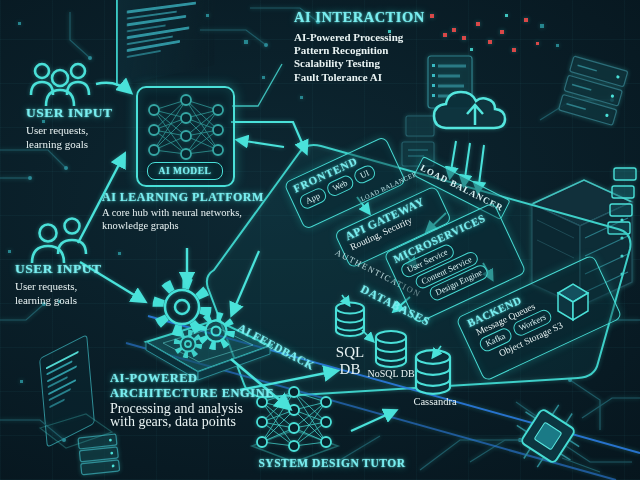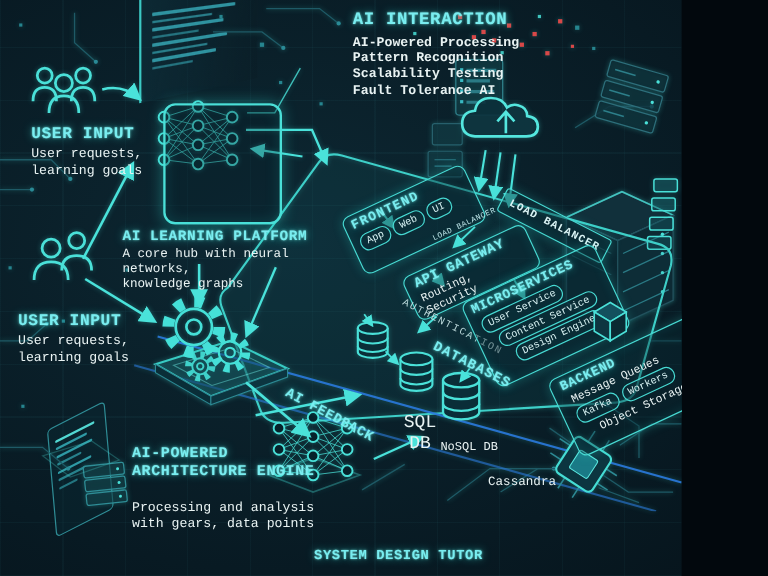--- a/index.html
+++ b/index.html
@@ -1,17 +1,17 @@
 <!DOCTYPE html>
 <html><head>
 <meta charset="utf-8">
 <style>
   html,body{margin:0;padding:0;background:#02080d;}
-  .stage{position:relative;width:568px;height:480px;overflow:hidden;
-    font-family:Liberation Mono, monospace;
+  .stage{position:relative;width:640px;height:480px;overflow:hidden;
+    font-family:Liberation Serif, serif;
     background:radial-gradient(130% 110% at 42% 42%, #0d2833 0%, #081a23 52%, #040d13 100%);}
   .stage::before{content:'';position:absolute;inset:0;pointer-events:none;
     background-image:
       repeating-linear-gradient(0deg, rgba(60,160,170,.06) 0 1px, transparent 1px 44px),
       repeating-linear-gradient(90deg, rgba(60,160,170,.05) 0 1px, transparent 1px 52px);}
   .abs{position:absolute;}
   svg.deco{position:absolute;inset:0;z-index:1;filter:drop-shadow(0 0 2px rgba(70,230,220,.35));}
   svg.overlay{position:absolute;inset:0;z-index:3;pointer-events:none;}
   .txt{position:absolute;z-index:2;}
   .h-cy{color:#79edf0;font-weight:bold;letter-spacing:.5px;
@@ -393,33 +393,34 @@
 
   <div class="txt" style="left:15px;top:261px;width:120px">
     <div class="h-cy" style="font-size:13.5px">USER INPUT</div>
     <div class="t-wh" style="font-size:11px;line-height:13.5px;margin-top:3px">
       <div>User requests,</div>
       <div>learning goals</div>
     </div>
   </div>
 
   <div class="abs" id="model-box"></div>
+  <div class="abs h-cy" id="model-label">AI MODEL</div>
 
   <div class="txt" style="left:102px;top:190px;width:170px;text-align:left">
     <div class="h-cy" style="font-size:12px">AI LEARNING PLATFORM</div>
     <div class="t-wh" style="font-size:10.5px;line-height:12.5px;margin-top:2px">
       <div>A core hub with neural networks,</div>
       <div>knowledge graphs</div>
     </div>
   </div>
 
   <div class="txt" style="left:110px;top:371px;width:172px;">
     <div class="h-cy" style="font-size:12.5px;line-height:14.5px">AI-POWERED</div>
     <div class="h-cy" style="font-size:12.5px;line-height:14.5px">ARCHITECTURE ENGINE</div>
-    <div class="t-wh" style="font-size:11px;line-height:13px;margin-top:18px">
+    <div class="t-wh" style="font-size:14px;line-height:13px;margin-top:2px">
       <div>Processing and analysis</div>
       <div>with gears, data points</div>
     </div>
   </div>
 
   <div class="txt h-cy" style="left:232px;top:347px;width:112px;font-size:11.5px;transform:rotate(28deg)">AI FEEDBACK</div>
 
   <div class="txt h-cy" style="left:258px;top:457px;width:148px;text-align:center;font-size:11.5px">SYSTEM DESIGN TUTOR</div>
 
   <div class="obox" style="left:289px;top:157px;width:112px;height:52px;transform:rotate(-25deg);padding:3px 6px;box-sizing:border-box">

